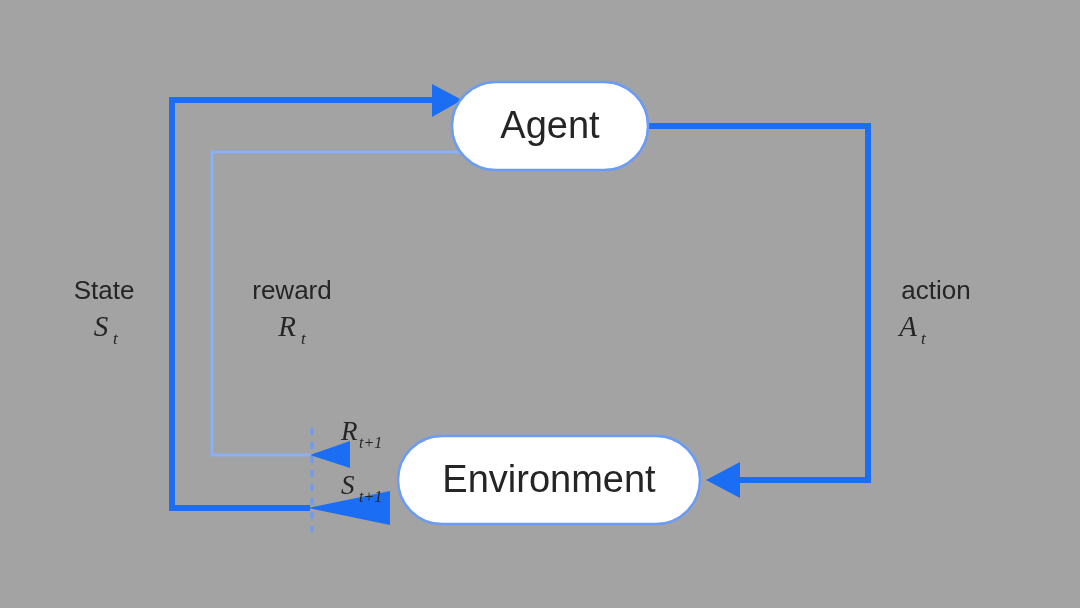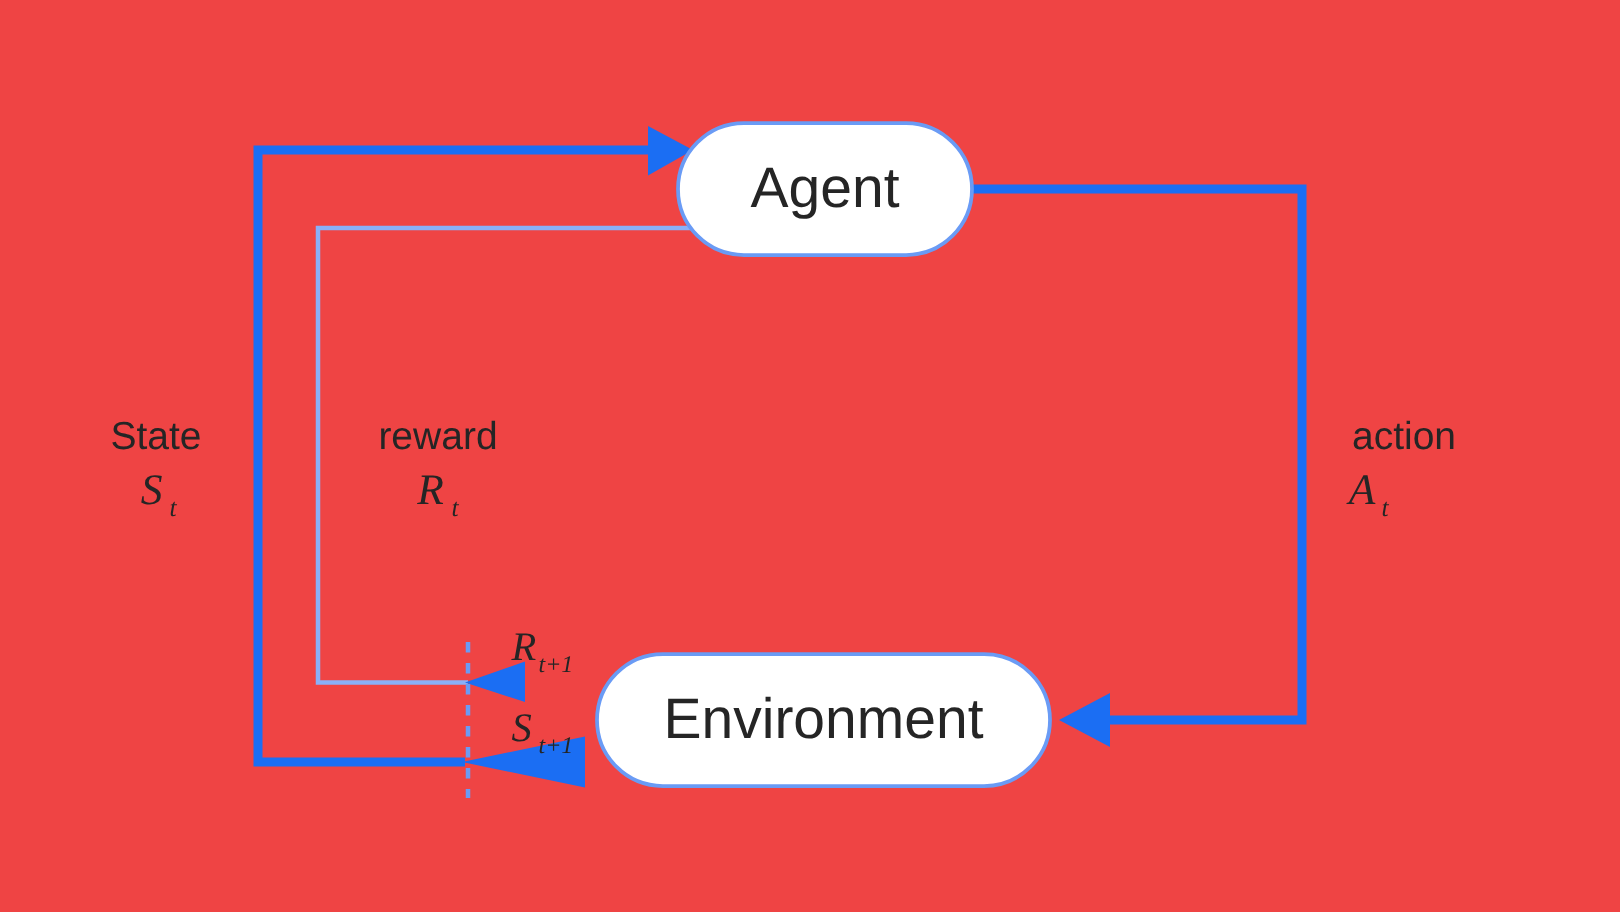--- a/index.html
+++ b/index.html
@@ -7,21 +7,21 @@
     padding: 0;
     background: #ffffff;
   }
   body {
     font-family: "Liberation Sans", sans-serif;
   }
   #canvas {
     position: relative;
     width: 1080px;
     height: 608px;
-    background: #ef4444;
+    background: #a3a3a3;
     overflow: hidden;
   }
   #diagram-svg {
     position: absolute;
     left: 0;
     top: 0;
     width: 1080px;
     height: 608px;
   }
   .node-label {

